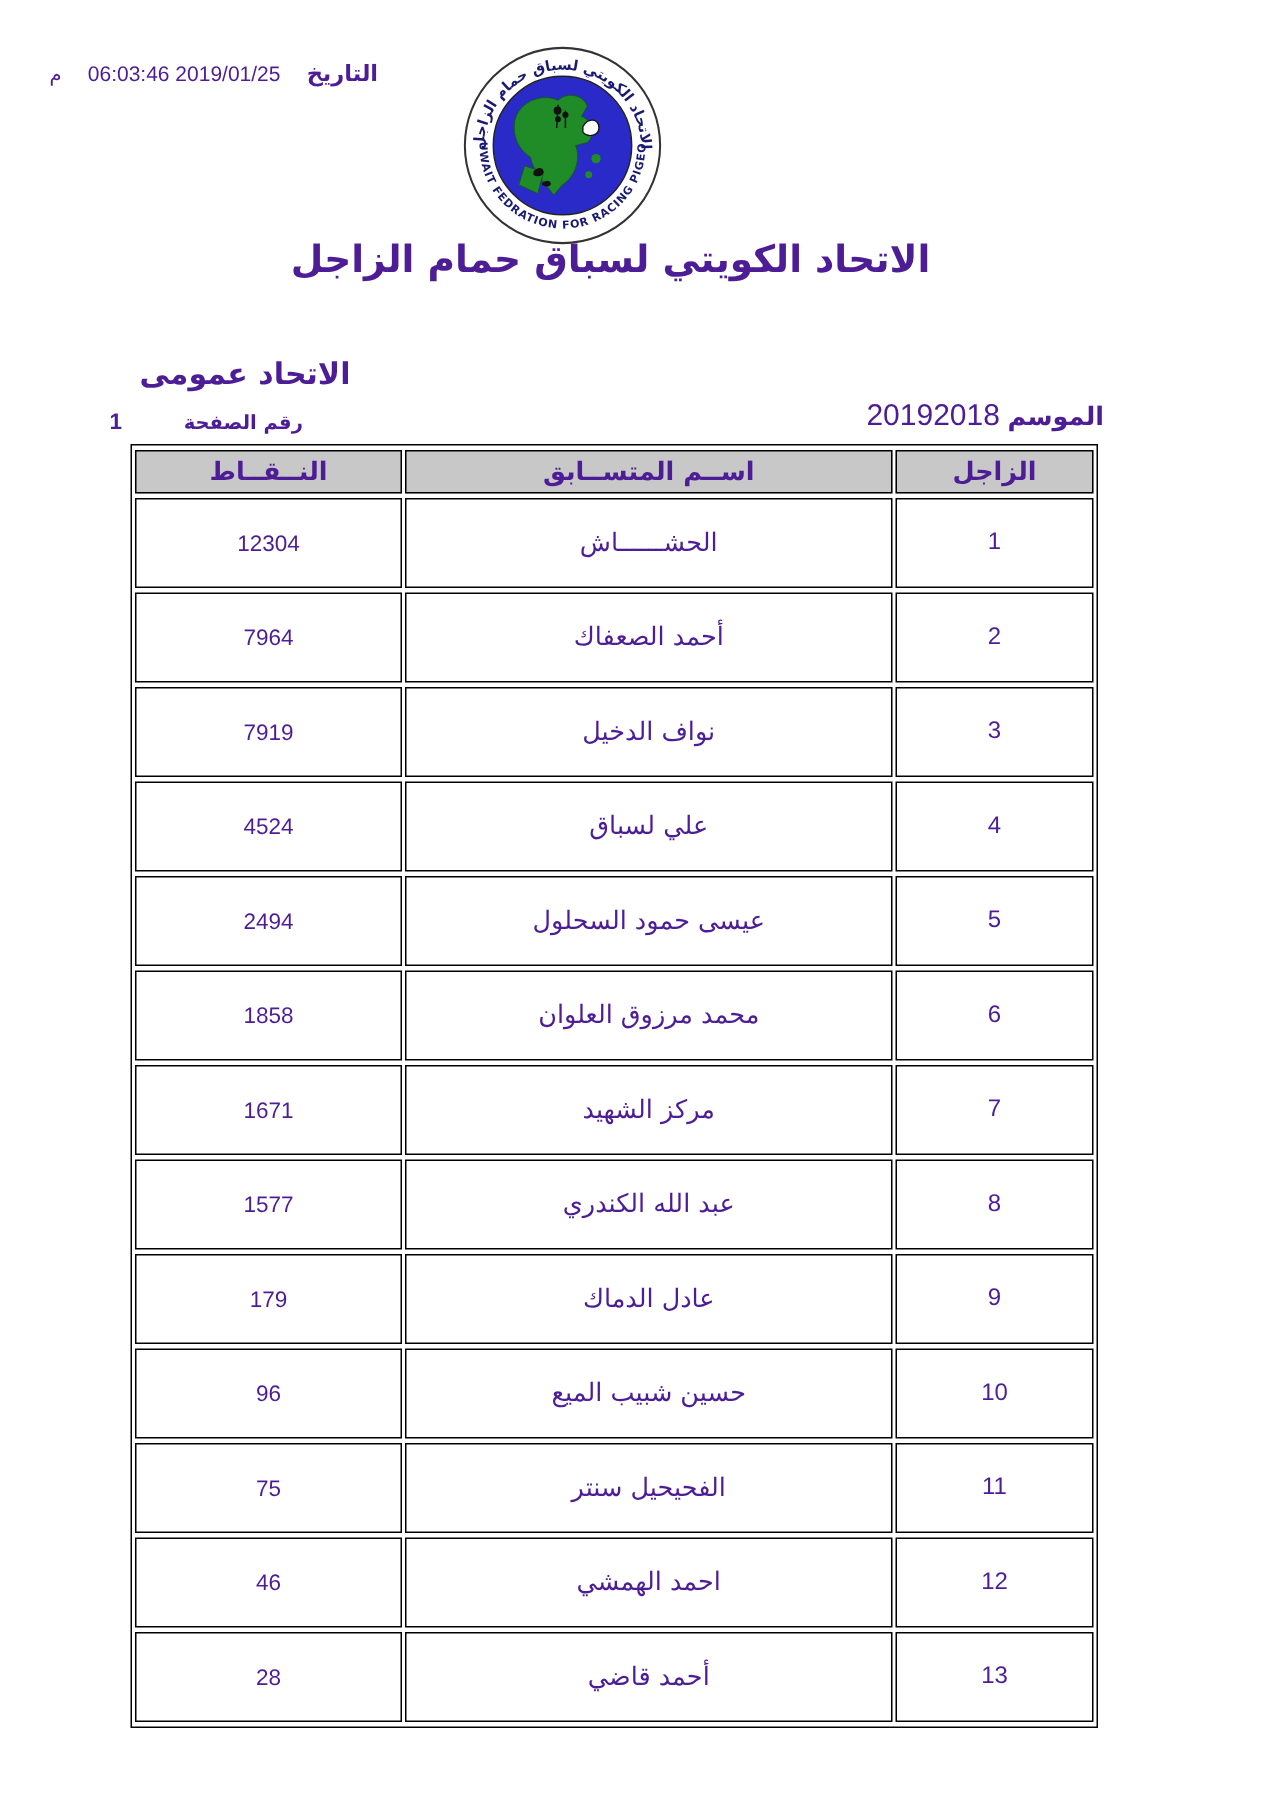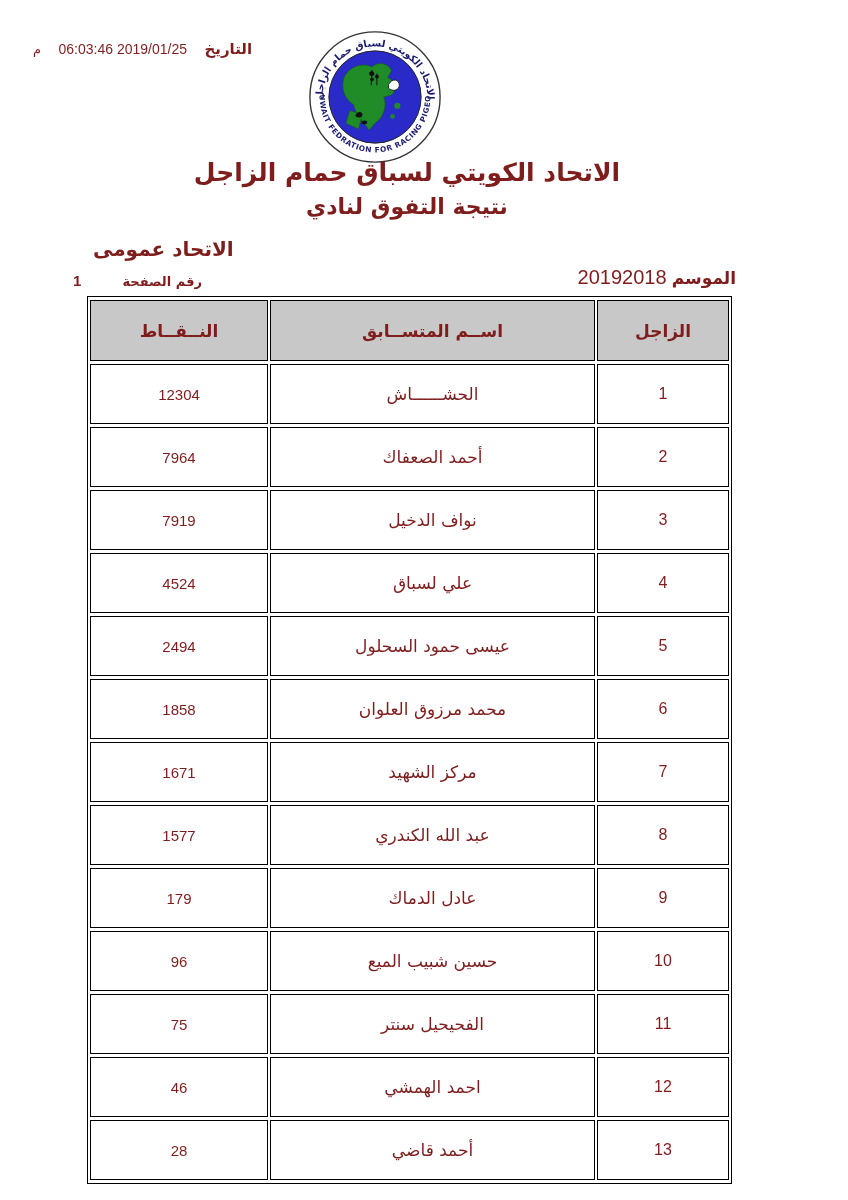--- a/index.html
+++ b/index.html
@@ -2,21 +2,21 @@
 <html lang="ar"><head>
 <meta charset="utf-8">
 <style>
   html,body{margin:0;padding:0;background:#ffffff;}
   .page{
     position:relative;
     width:848px;height:1200px;
     background:#ffffff;
     overflow:hidden;
     font-family:"DejaVu Sans",sans-serif;
-    color:#7f1d1d;
+    color:#4c1d95;
   }
   
   .date-line{
     position:absolute;left:33px;top:40px;width:266px;height:24px;
     direction:rtl;text-align:left;white-space:nowrap;
     font-size:14px;
   }
   .date-label{font-weight:bold;font-size:15px;}
   .date-value{
     font-family:"Liberation Sans","DejaVu Sans",sans-serif;
@@ -54,21 +54,21 @@
   table.results{
     position:absolute;left:87px;top:296px;width:645px;
     direction:rtl;
     border-collapse:separate;border-spacing:2px 3px;
     border:1px solid #000;background:#fff;
     table-layout:fixed;
   }
   table.results th{
     background:#c8c8c8;border:1px solid #000;
     height:27px;font-size:17px;font-weight:bold;
-    text-align:center;vertical-align:middle;padding:16px;
+    text-align:center;vertical-align:middle;padding:0;
   }
   table.results td{
     border:1px solid #000;height:26px;
     text-align:center;vertical-align:middle;padding:16px;
   }
   td.serial-cell{
     font-family:"Liberation Sans","DejaVu Sans",sans-serif;font-size:16px;
   }
   td.name-cell{font-size:17px;}
   td.points-cell{
@@ -116,21 +116,20 @@
     <path id="arcBottom" d="M 13 70 A 57 57 0 0 0 127 70" fill="none"></path>
     <text font-size="10" font-weight="bold" fill="#1a1a70" font-family="DejaVu Sans, sans-serif">
       <textPath href="#arcTop" startOffset="50%" text-anchor="middle">الاتحاد الكويتي لسباق حمام الزاجل</textPath>
     </text>
     <text font-size="7.6" font-weight="bold" fill="#1a1a70" letter-spacing="0.6" font-family="DejaVu Sans, sans-serif">
       <textPath href="#arcBottom" startOffset="50%" text-anchor="middle">KUWAIT FEDRATION FOR RACING PIGEON</textPath>
     </text>
   </svg>
 
   <div class="center-band report-title">الاتحاد الكويتي لسباق حمام الزاجل</div>
-  <div class="center-band report-subtitle">نتيجة التفوق لنادي</div>
   <div class="federation-name">الاتحاد عمومى</div>
 
   <div class="season-line">
     <span class="season-label">الموسم</span>
     <span class="season-value">20192018</span>
   </div>
 
   <div class="pageno-line">
     <span class="pageno-label">رقم الصفحة</span>
     <span class="pageno-value">1</span>

